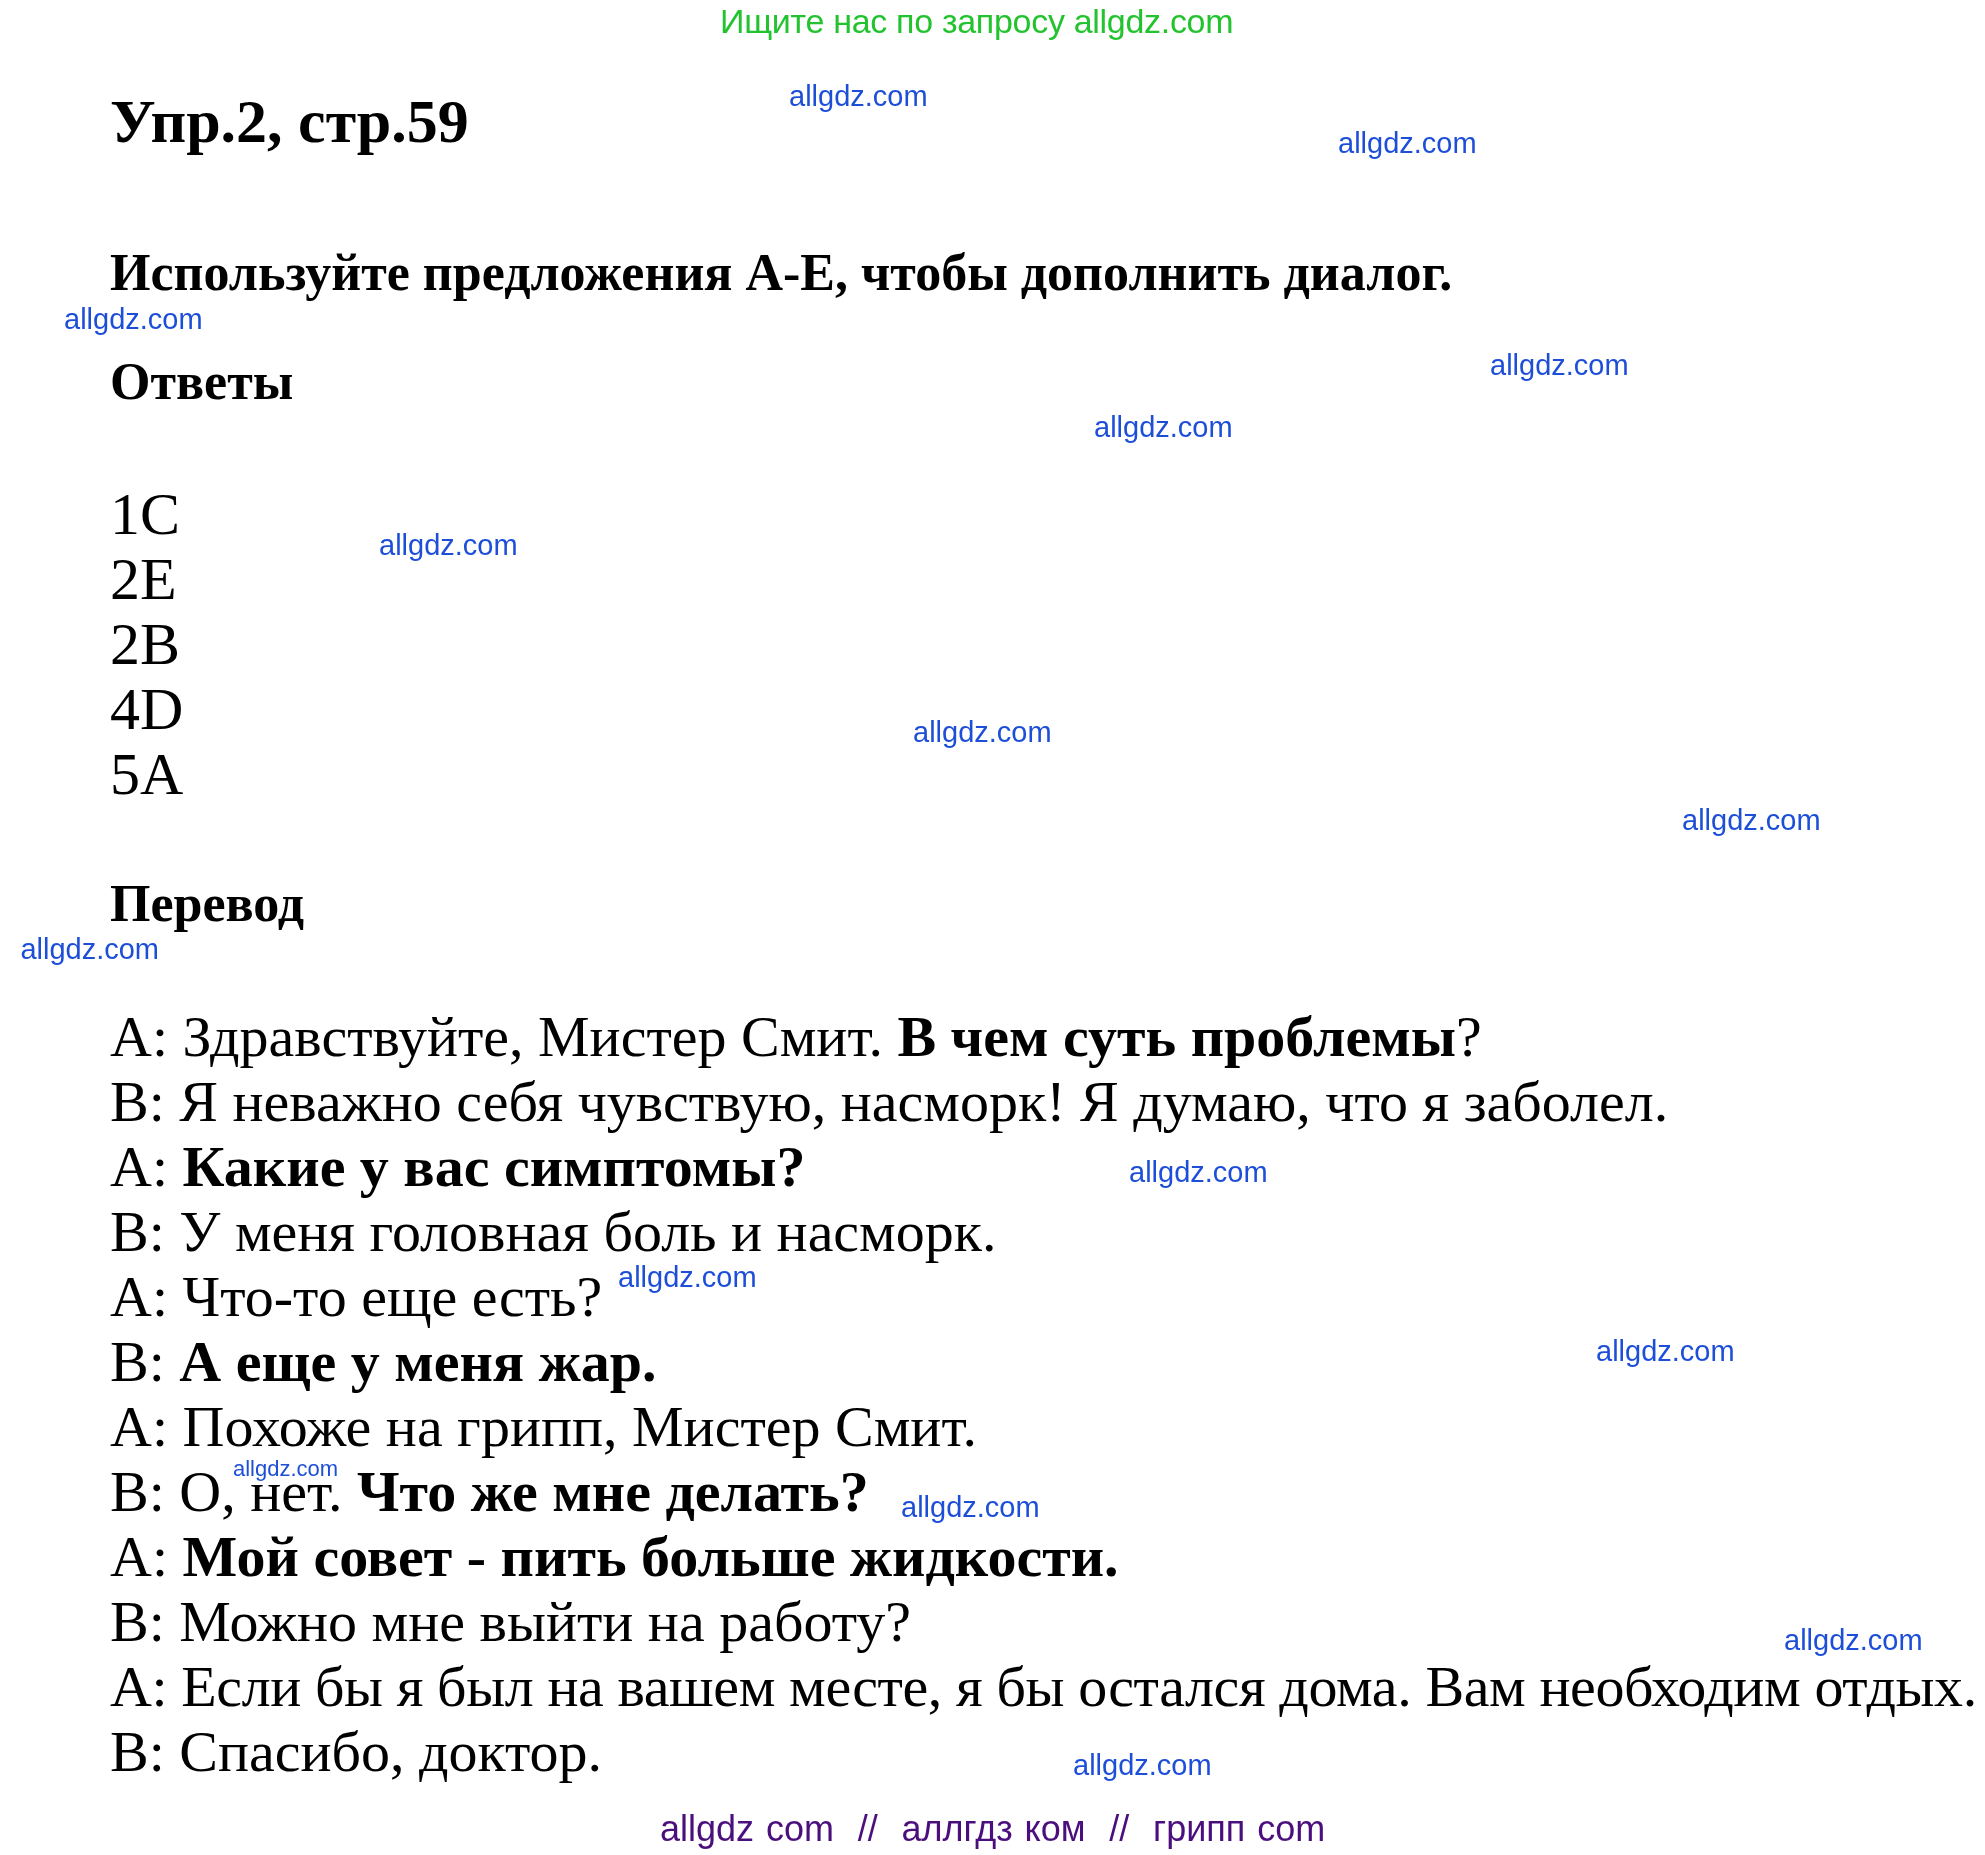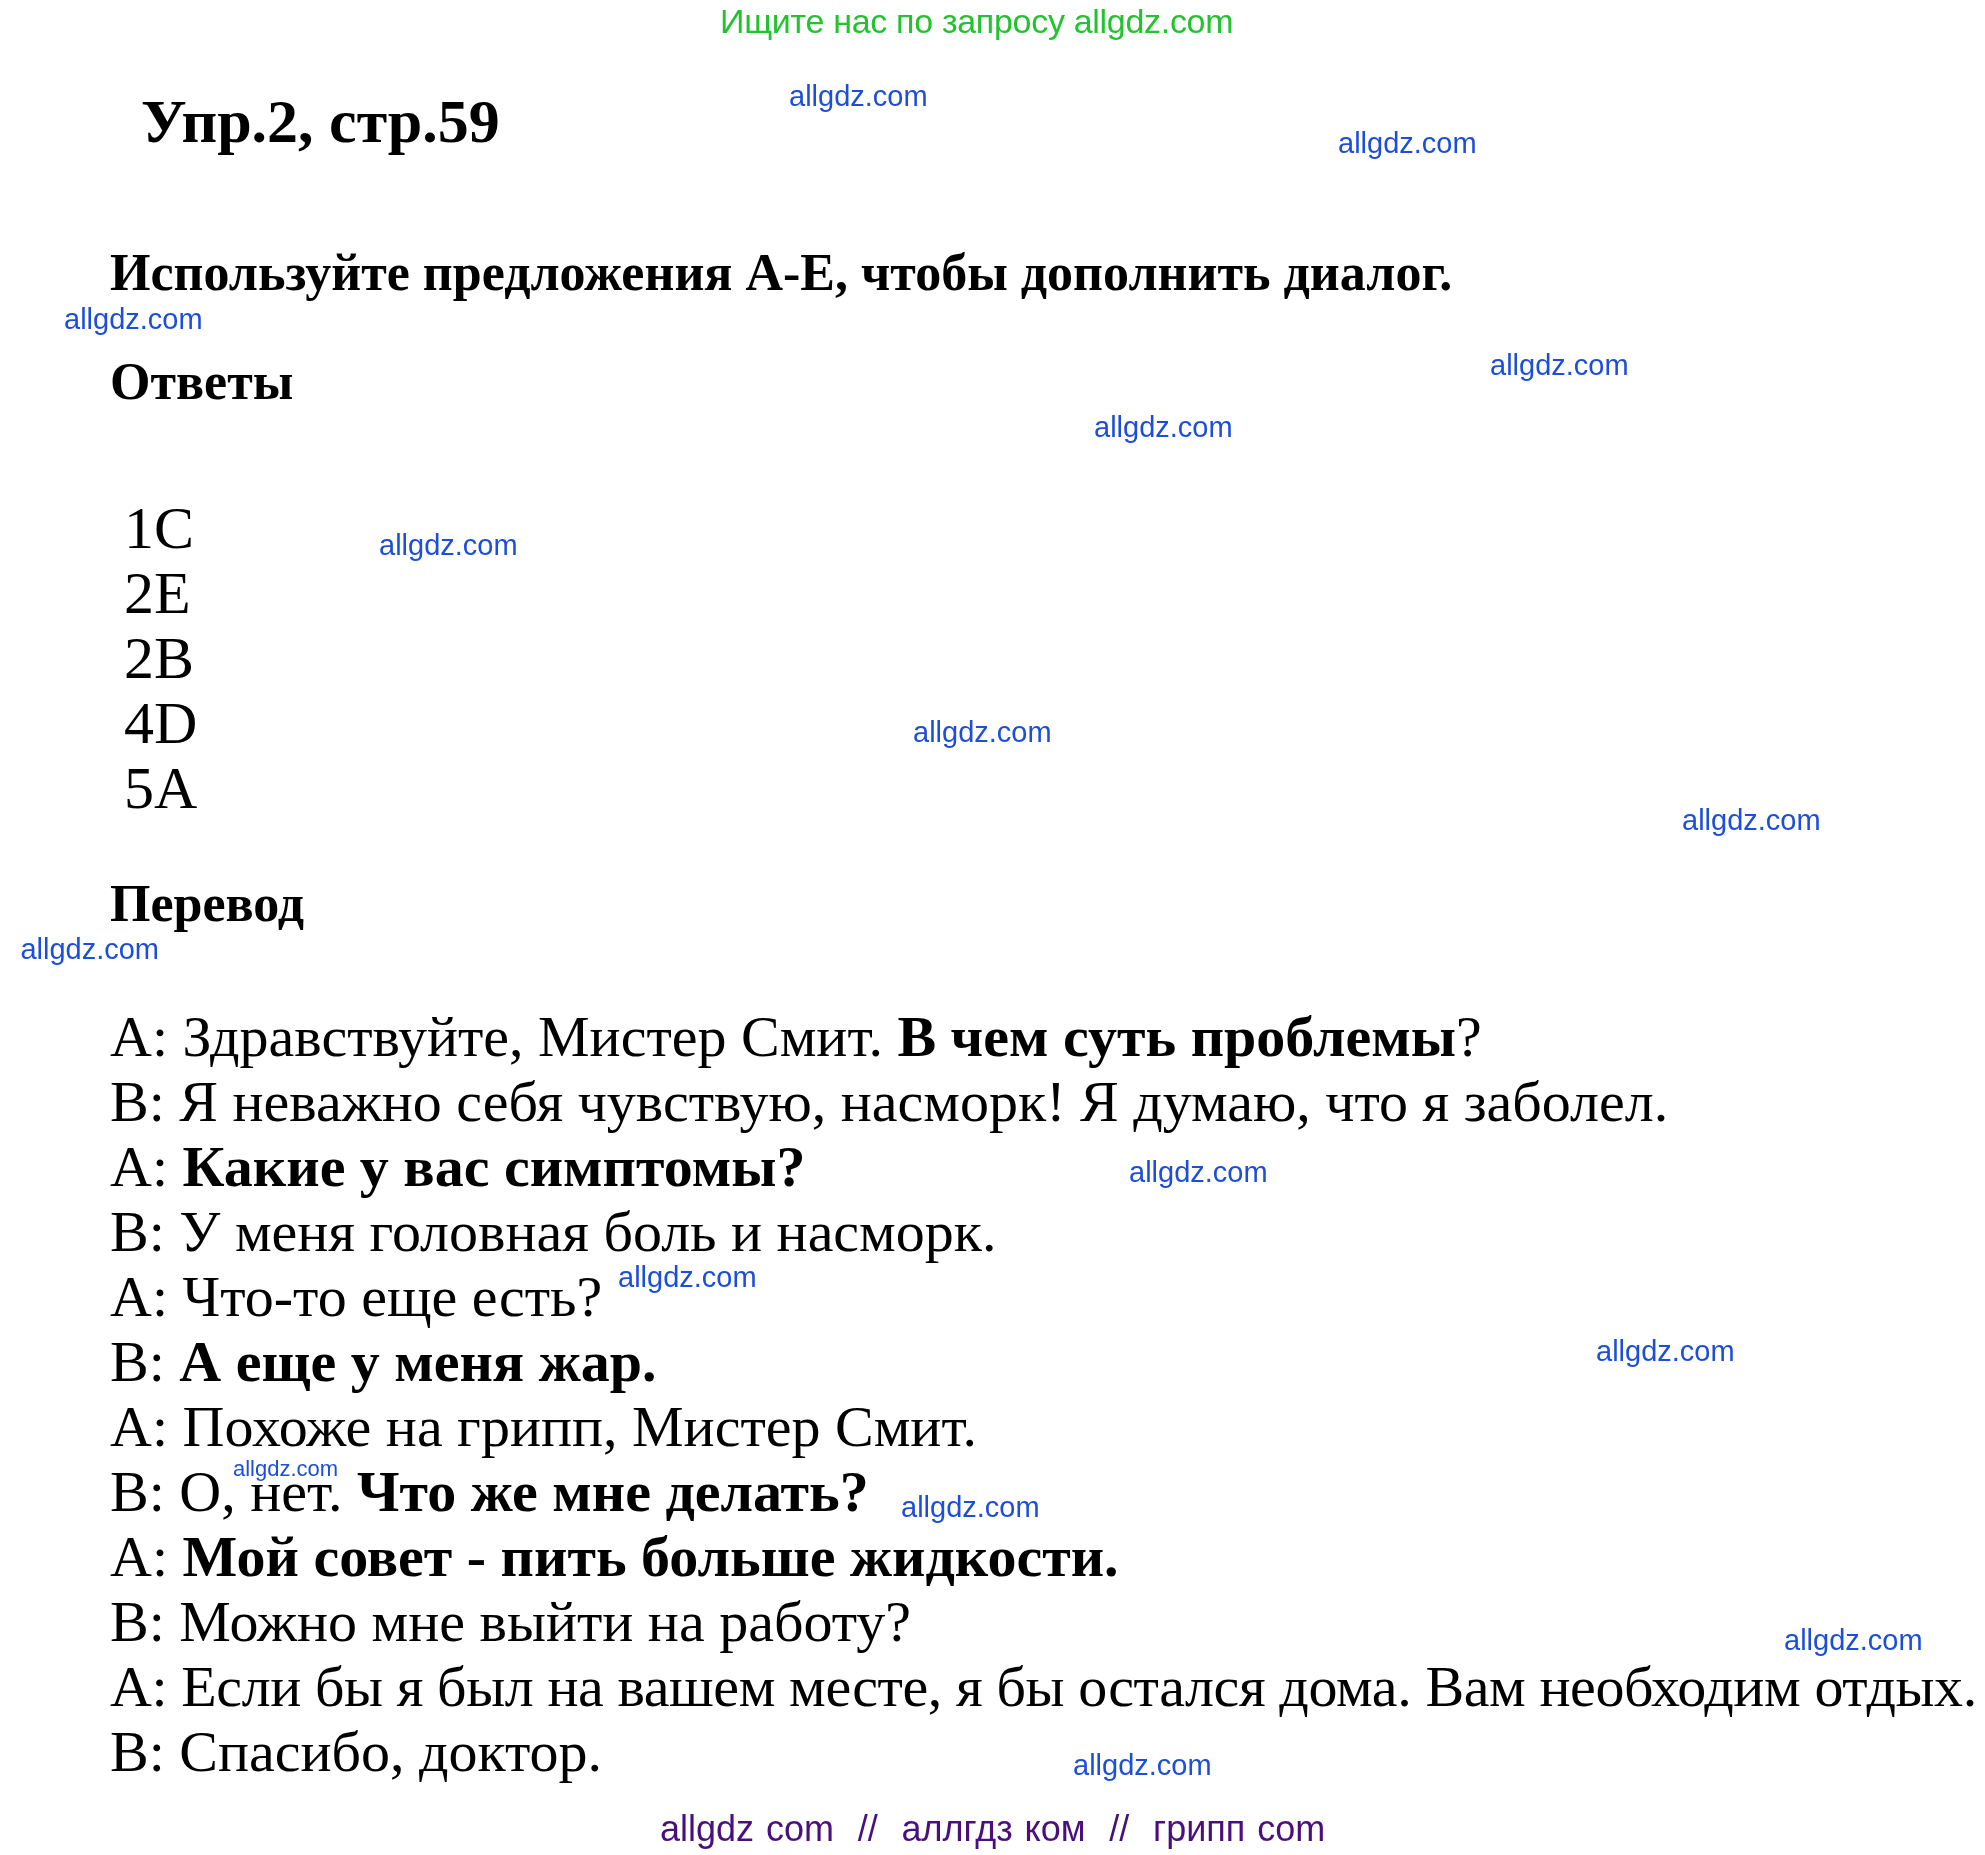--- a/index.html
+++ b/index.html
@@ -1,23 +1,23 @@
 <!DOCTYPE html>
 <html><head>
 <meta charset="utf-8">
 <style>
   html, body { margin: 0; padding: 0; background: #ffffff; }
   body { width: 1985px; height: 1855px; position: relative; overflow: hidden; }
   .abs { position: absolute; white-space: nowrap; }
   .serif { font-family: "Liberation Serif", "DejaVu Serif", serif; color: #000; }
   .sans { font-family: "Liberation Sans", "DejaVu Sans", sans-serif; }
   .top-link { left: 720px; top: 1.9px; font-size: 34px; line-height: 39px; letter-spacing: -0.3px; }
-  .title { left: 110px; top: 90px; font-size: 62px; line-height: 62px; font-weight: bold; margin-left: 31px; }
+  .title { left: 110px; top: 90px; font-size: 62px; line-height: 62px; font-weight: bold; }
   .h2 { left: 110px; font-size: 52px; line-height: 52px; font-weight: bold; }
-  .answers { position: absolute; left: 110px; top: 482px; margin: 14px; padding: 0; list-style: none; }
+  .answers { position: absolute; left: 110px; top: 482px; margin: 0; padding: 0; list-style: none; }
   .answers li { font-size: 60px; line-height: 65px; height: 65px; }
   .dialog { position: absolute; left: 110px; top: 1004px; margin: 0; padding: 0; }
   .dialog .line { font-size: 58px; line-height: 65px; height: 65px; white-space: nowrap; }
   .dialog b { font-weight: bold; }
   .wm { font-size: 29px; line-height: 33px; color: #1d4ed8; }
   .wm.small { font-size: 22px; line-height: 25px; }
   .footer { left: 660px; top: 1807px; font-size: 36px; line-height: 43px; word-spacing: 1.9px; }
 </style>
 </head>
 <body>

